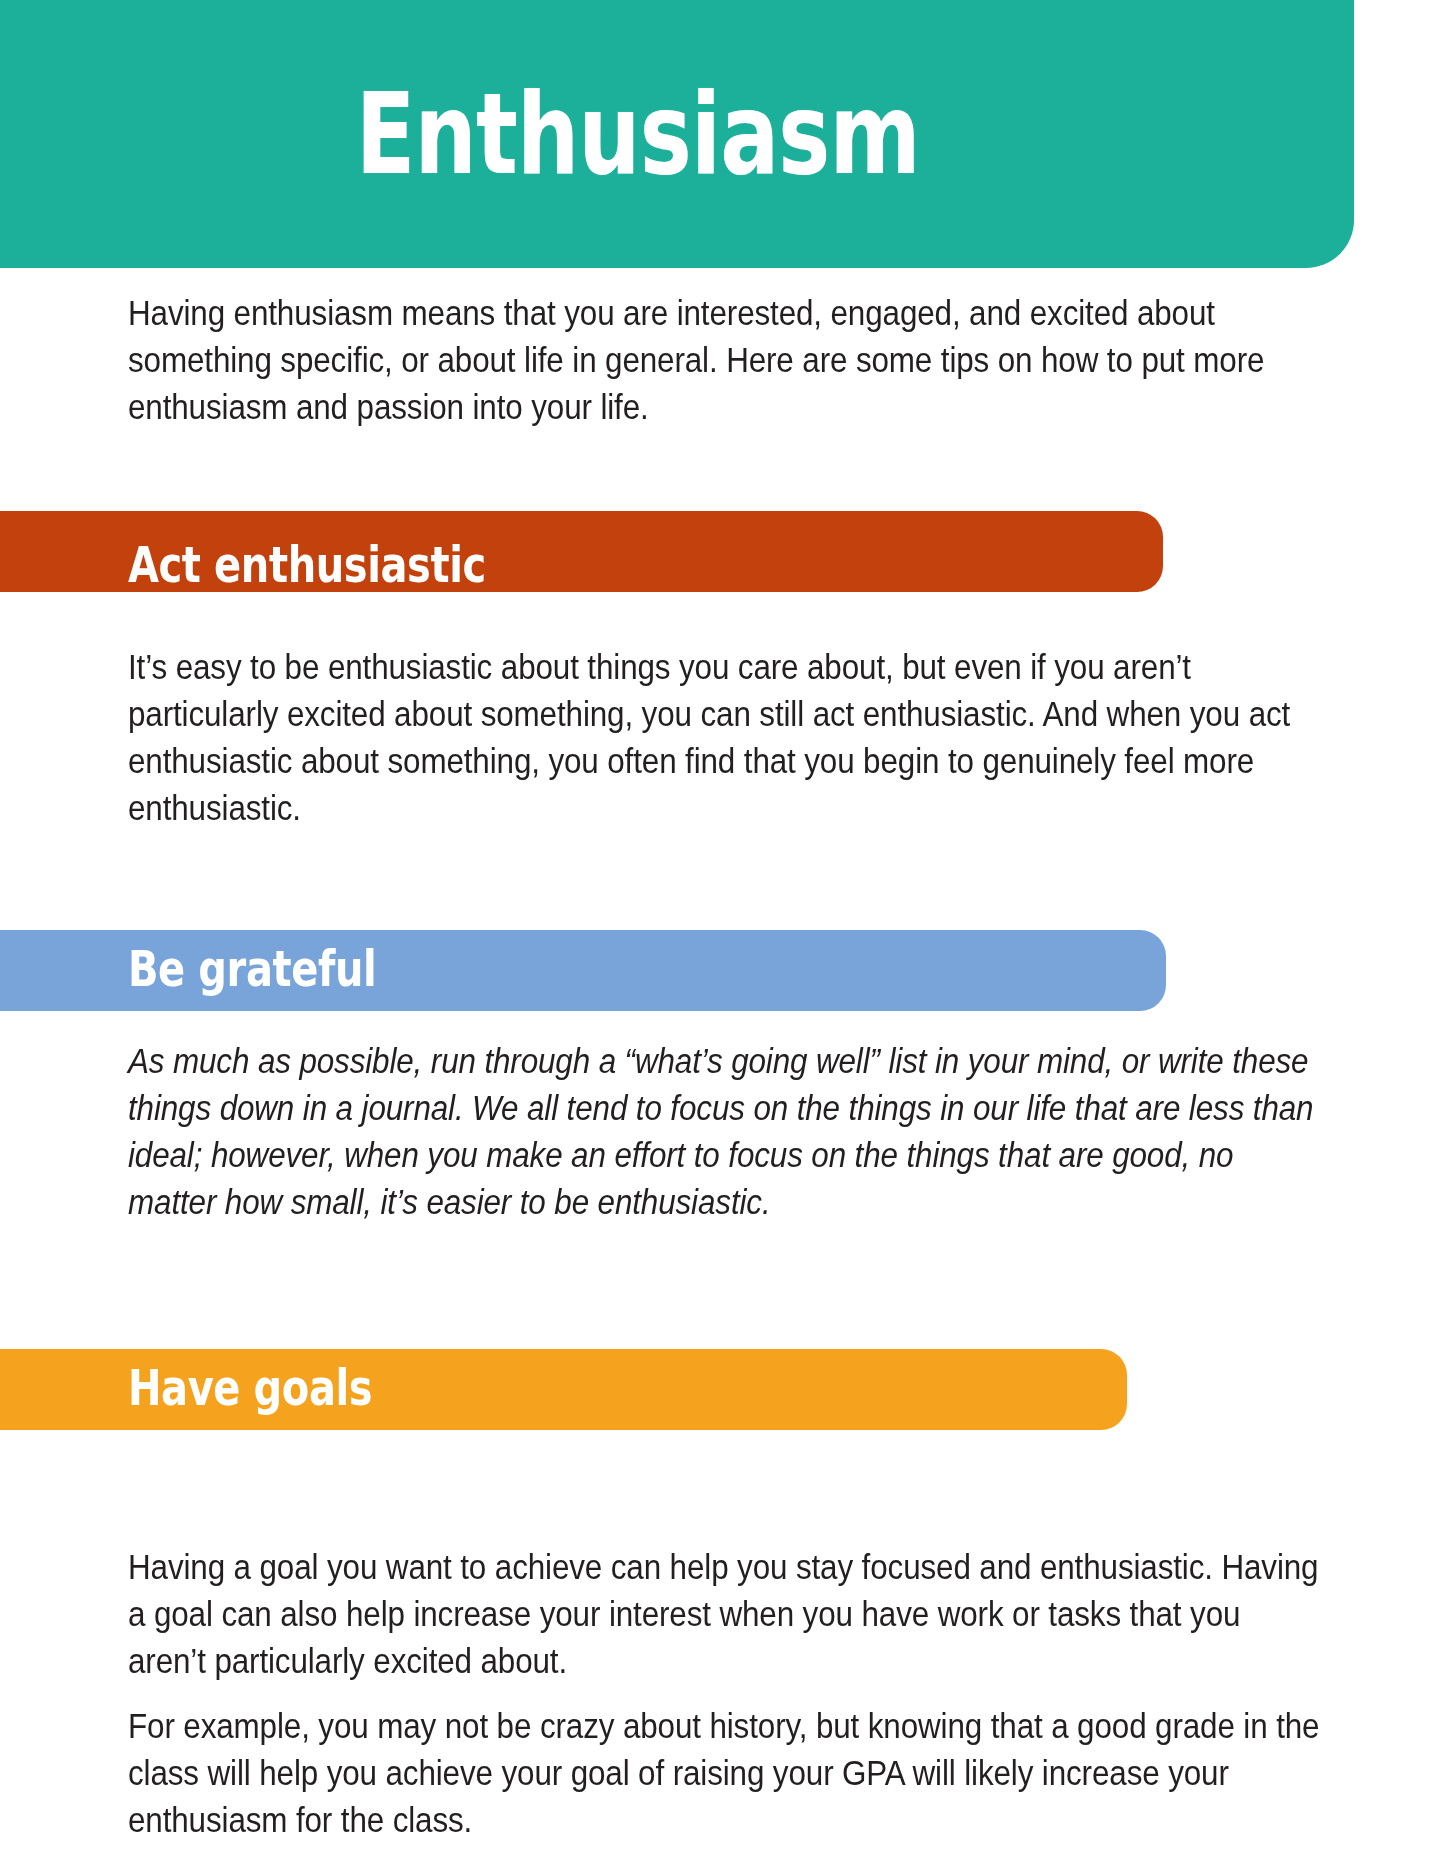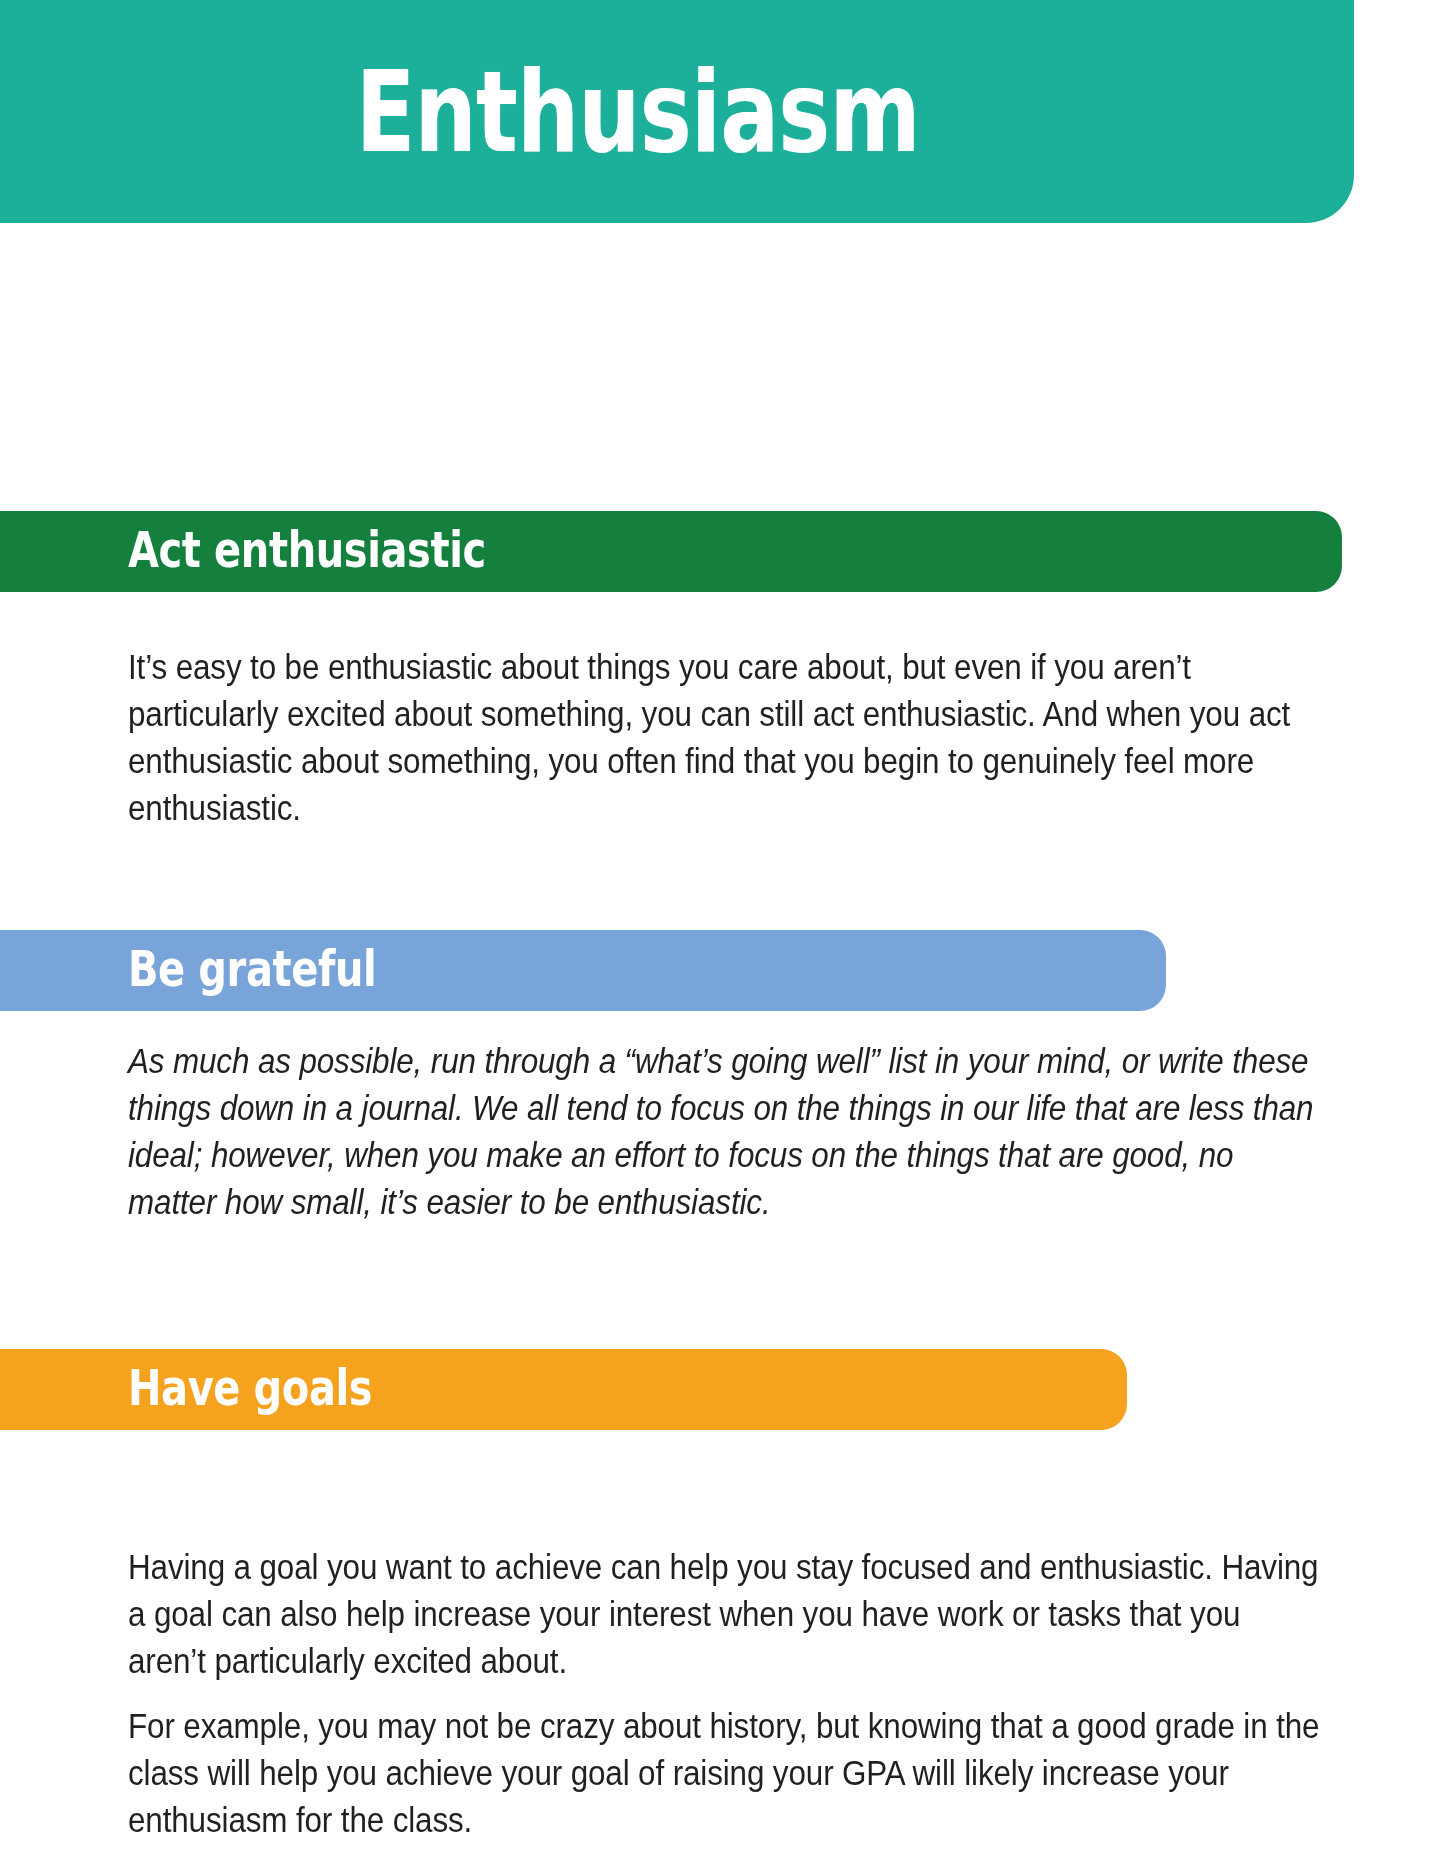--- a/index.html
+++ b/index.html
@@ -22,21 +22,21 @@
     height: 1870px;
     background: #ffffff;
   }
 
   
   .header-banner {
     position: absolute;
     left: 0;
     top: 0;
     width: 1354px;
-    height: 223px;
+    height: 268px;
     background: #1cb09b;
     border-bottom-right-radius: 48px;
     display: flex;
     align-items: center;
     justify-content: center;
     padding-left: 8px;
   }
 
   .header-title {
     color: #ffffff;
@@ -72,21 +72,21 @@
     letter-spacing: -0.5px;
     transform: scaleX(0.80);
     transform-origin: left center;
     white-space: nowrap;
     margin-left: 128px;
     position: relative;
     top: -2px;
   }
 
   
-  #bar-act       { top: 511px;  width: 1342px; background: #15803d; }
+  #bar-act       { top: 511px;  width: 1163px; background: #c2410c; align-items: flex-end; }
   #bar-grateful  { top: 930px;  width: 1166px; background: #78a4da; }
   #bar-goals     { top: 1349px; width: 1127px; background: #f5a21e; }
 
   
   .text-block {
     position: absolute;
     left: 128px;
     width: 1195px;
   }
 
@@ -110,20 +110,23 @@
 </style>
 </head>
 <body>
 
 <div class="page">
 
   <div class="header-banner">
     <div class="header-title">Enthusiasm</div>
   </div>
 
+  <div class="text-block" id="block-intro">
+    <p class="para">Having enthusiasm means that you are interested, engaged, and excited about something specific, or about life in general. Here are some tips on how to put more enthusiasm and passion into your life.</p>
+  </div>
 
   <div class="section-bar" id="bar-act">
     <span class="section-bar-label">Act enthusiastic</span>
   </div>
 
   <div class="text-block" id="block-act">
     <p class="para">It’s easy to be enthusiastic about things you care about, but even if you aren’t particularly excited about something, you can still act enthusiastic. And when you act enthusiastic about something, you often find that you begin to genuinely feel more enthusiastic.</p>
   </div>
 
   <div class="section-bar" id="bar-grateful">

